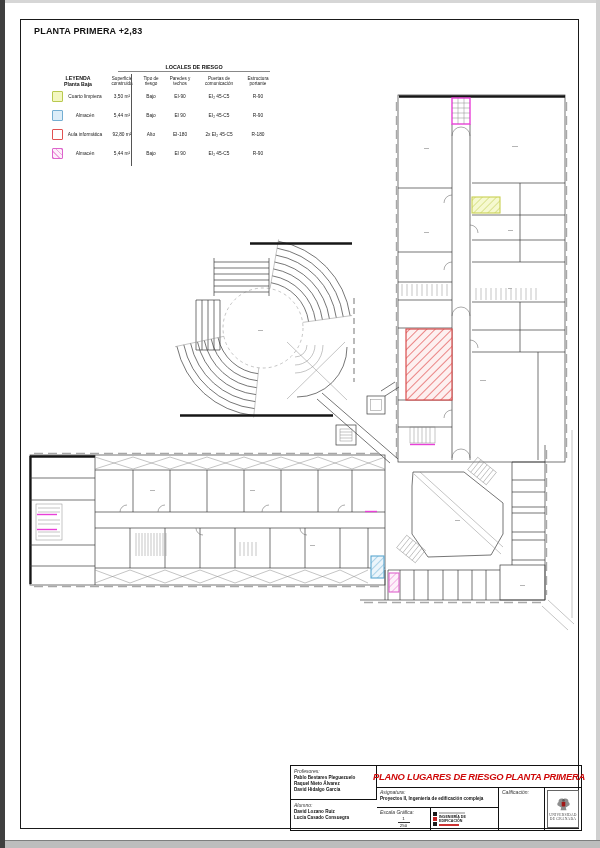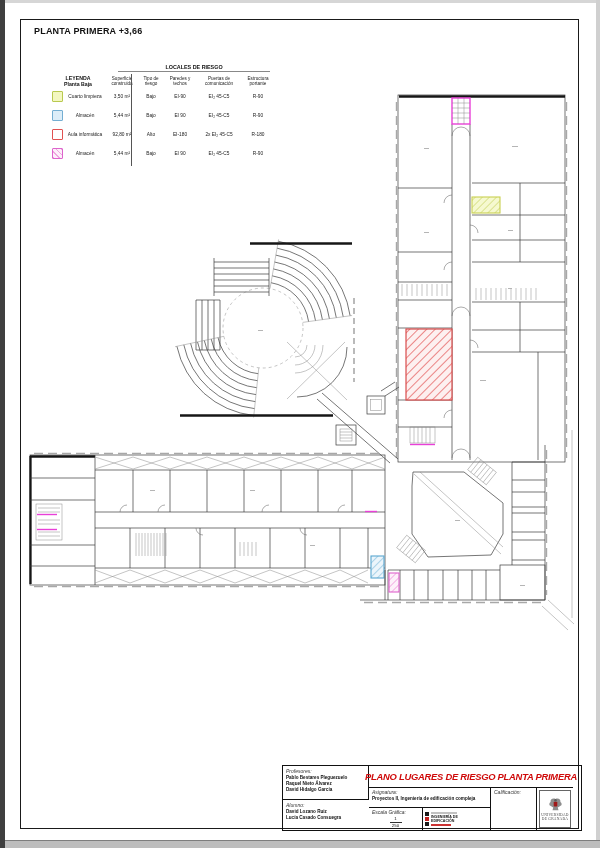--- a/index.html
+++ b/index.html
@@ -34,21 +34,21 @@
   .plan{position:absolute;left:0;top:0;width:600px;height:848px;}
   .w{stroke:#3b3b3b;stroke-width:.7;fill:none;}
   .w2{stroke:#161616;stroke-width:2.3;fill:none;}
   .wl{stroke:#8a8a8a;stroke-width:.5;fill:none;}
   .win{stroke:#a8a8a8;stroke-width:1.4;stroke-dasharray:9 5;fill:none;}
   .door{stroke:#666;stroke-width:.55;fill:none;}
   .mag{stroke:#e840d8;stroke-width:1.4;fill:none;}
   .lbl{fill:#b5b5b5;}
 
   
-  .tb{left:282px;top:765px;width:290px;height:64px;border:1.2px solid #111;font-size:5px;padding-left:8px;}
+  .tb{left:290px;top:765px;width:290px;height:64px;border:1.2px solid #111;font-size:5px;}
   .tb .bx{position:absolute;box-sizing:border-box;}
   .tb-prof{left:0;top:0;width:86px;height:34px;border-right:1px solid #111;border-bottom:1px solid #111;padding:2px 3px;}
   .tb-alum{left:0;top:34px;width:86px;height:30px;padding:2px 3px;}
   .tb-main{left:86px;top:0;width:204px;height:22px;border-bottom:1px solid #111;display:flex;align-items:center;justify-content:center;}
   .tb-main span{font-size:9.4px;font-weight:bold;font-style:italic;color:#cf0a0a;white-space:nowrap;letter-spacing:-.25px;}
   .tb-asig{left:86px;top:22px;width:122px;height:20px;border-right:1px solid #111;border-bottom:1px solid #111;padding:1px 3px;}
   .tb-esc{left:86px;top:42px;width:54px;height:22px;border-right:1px solid #111;padding:1px 3px;}
   .tb-ing{left:140px;top:42px;width:68px;height:22px;border-right:1px solid #111;display:flex;align-items:center;gap:2px;padding:1px 2px;}
   .tb-cal{left:208px;top:22px;width:46px;height:42px;border-right:1px solid #111;padding:1px 3px;}
   .tb-ugr{left:254px;top:22px;width:36px;height:42px;padding:2px;}
@@ -72,21 +72,21 @@
 </head>
 <body>
 
 <div class="sheet">
   <div class="abs edge-top"></div>
   <div class="abs edge-right"></div>
   <div class="abs edge-bottom"></div>
   <div class="abs edge-left"></div>
   <div class="abs frame"></div>
 
-  <div class="abs plan-title">PLANTA PRIMERA +3,66</div>
+  <div class="abs plan-title">PLANTA PRIMERA +2,83</div>
 
   <section class="abs legend">
     <div class="lg-title">LOCALES DE RIESGO</div>
     <div class="lg-vline"></div>
     <div class="lg-grid lg-head">
       <div class="lg-ley">
         <span>LEYENDA</span><br>
         <span>Planta Baja</span>
       </div>
       <div class="lg-h">Superficie construida</div>

